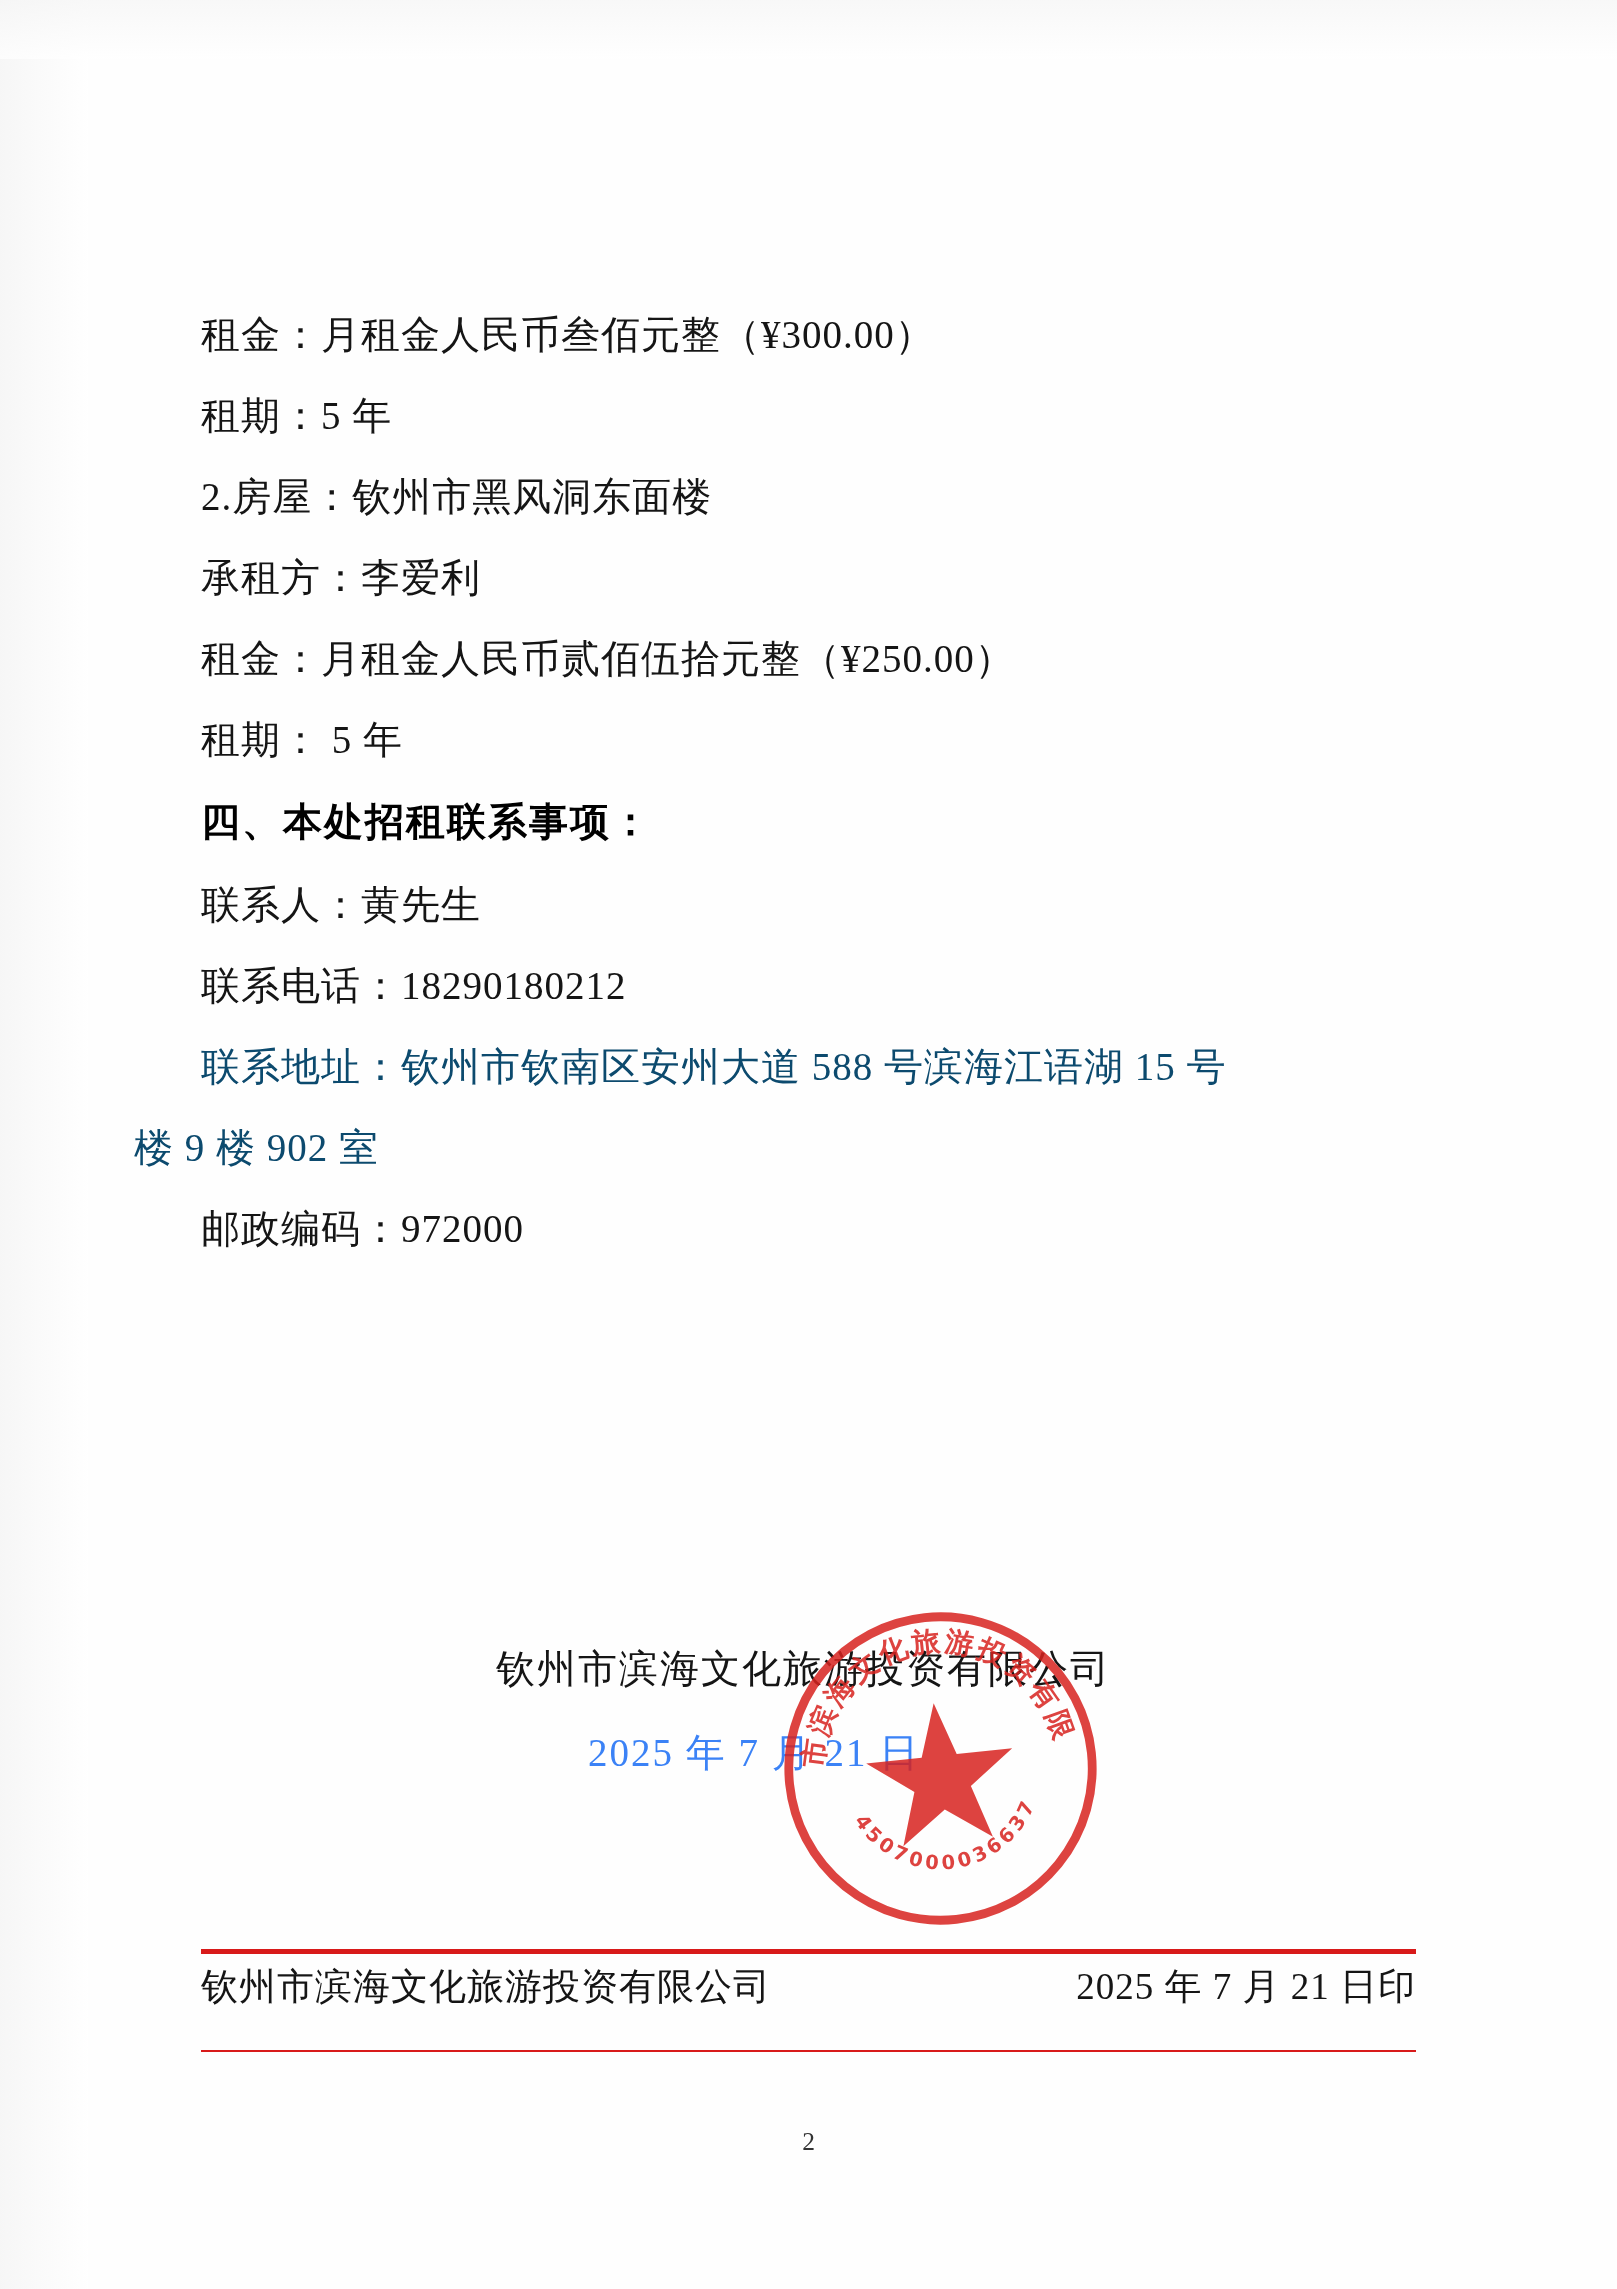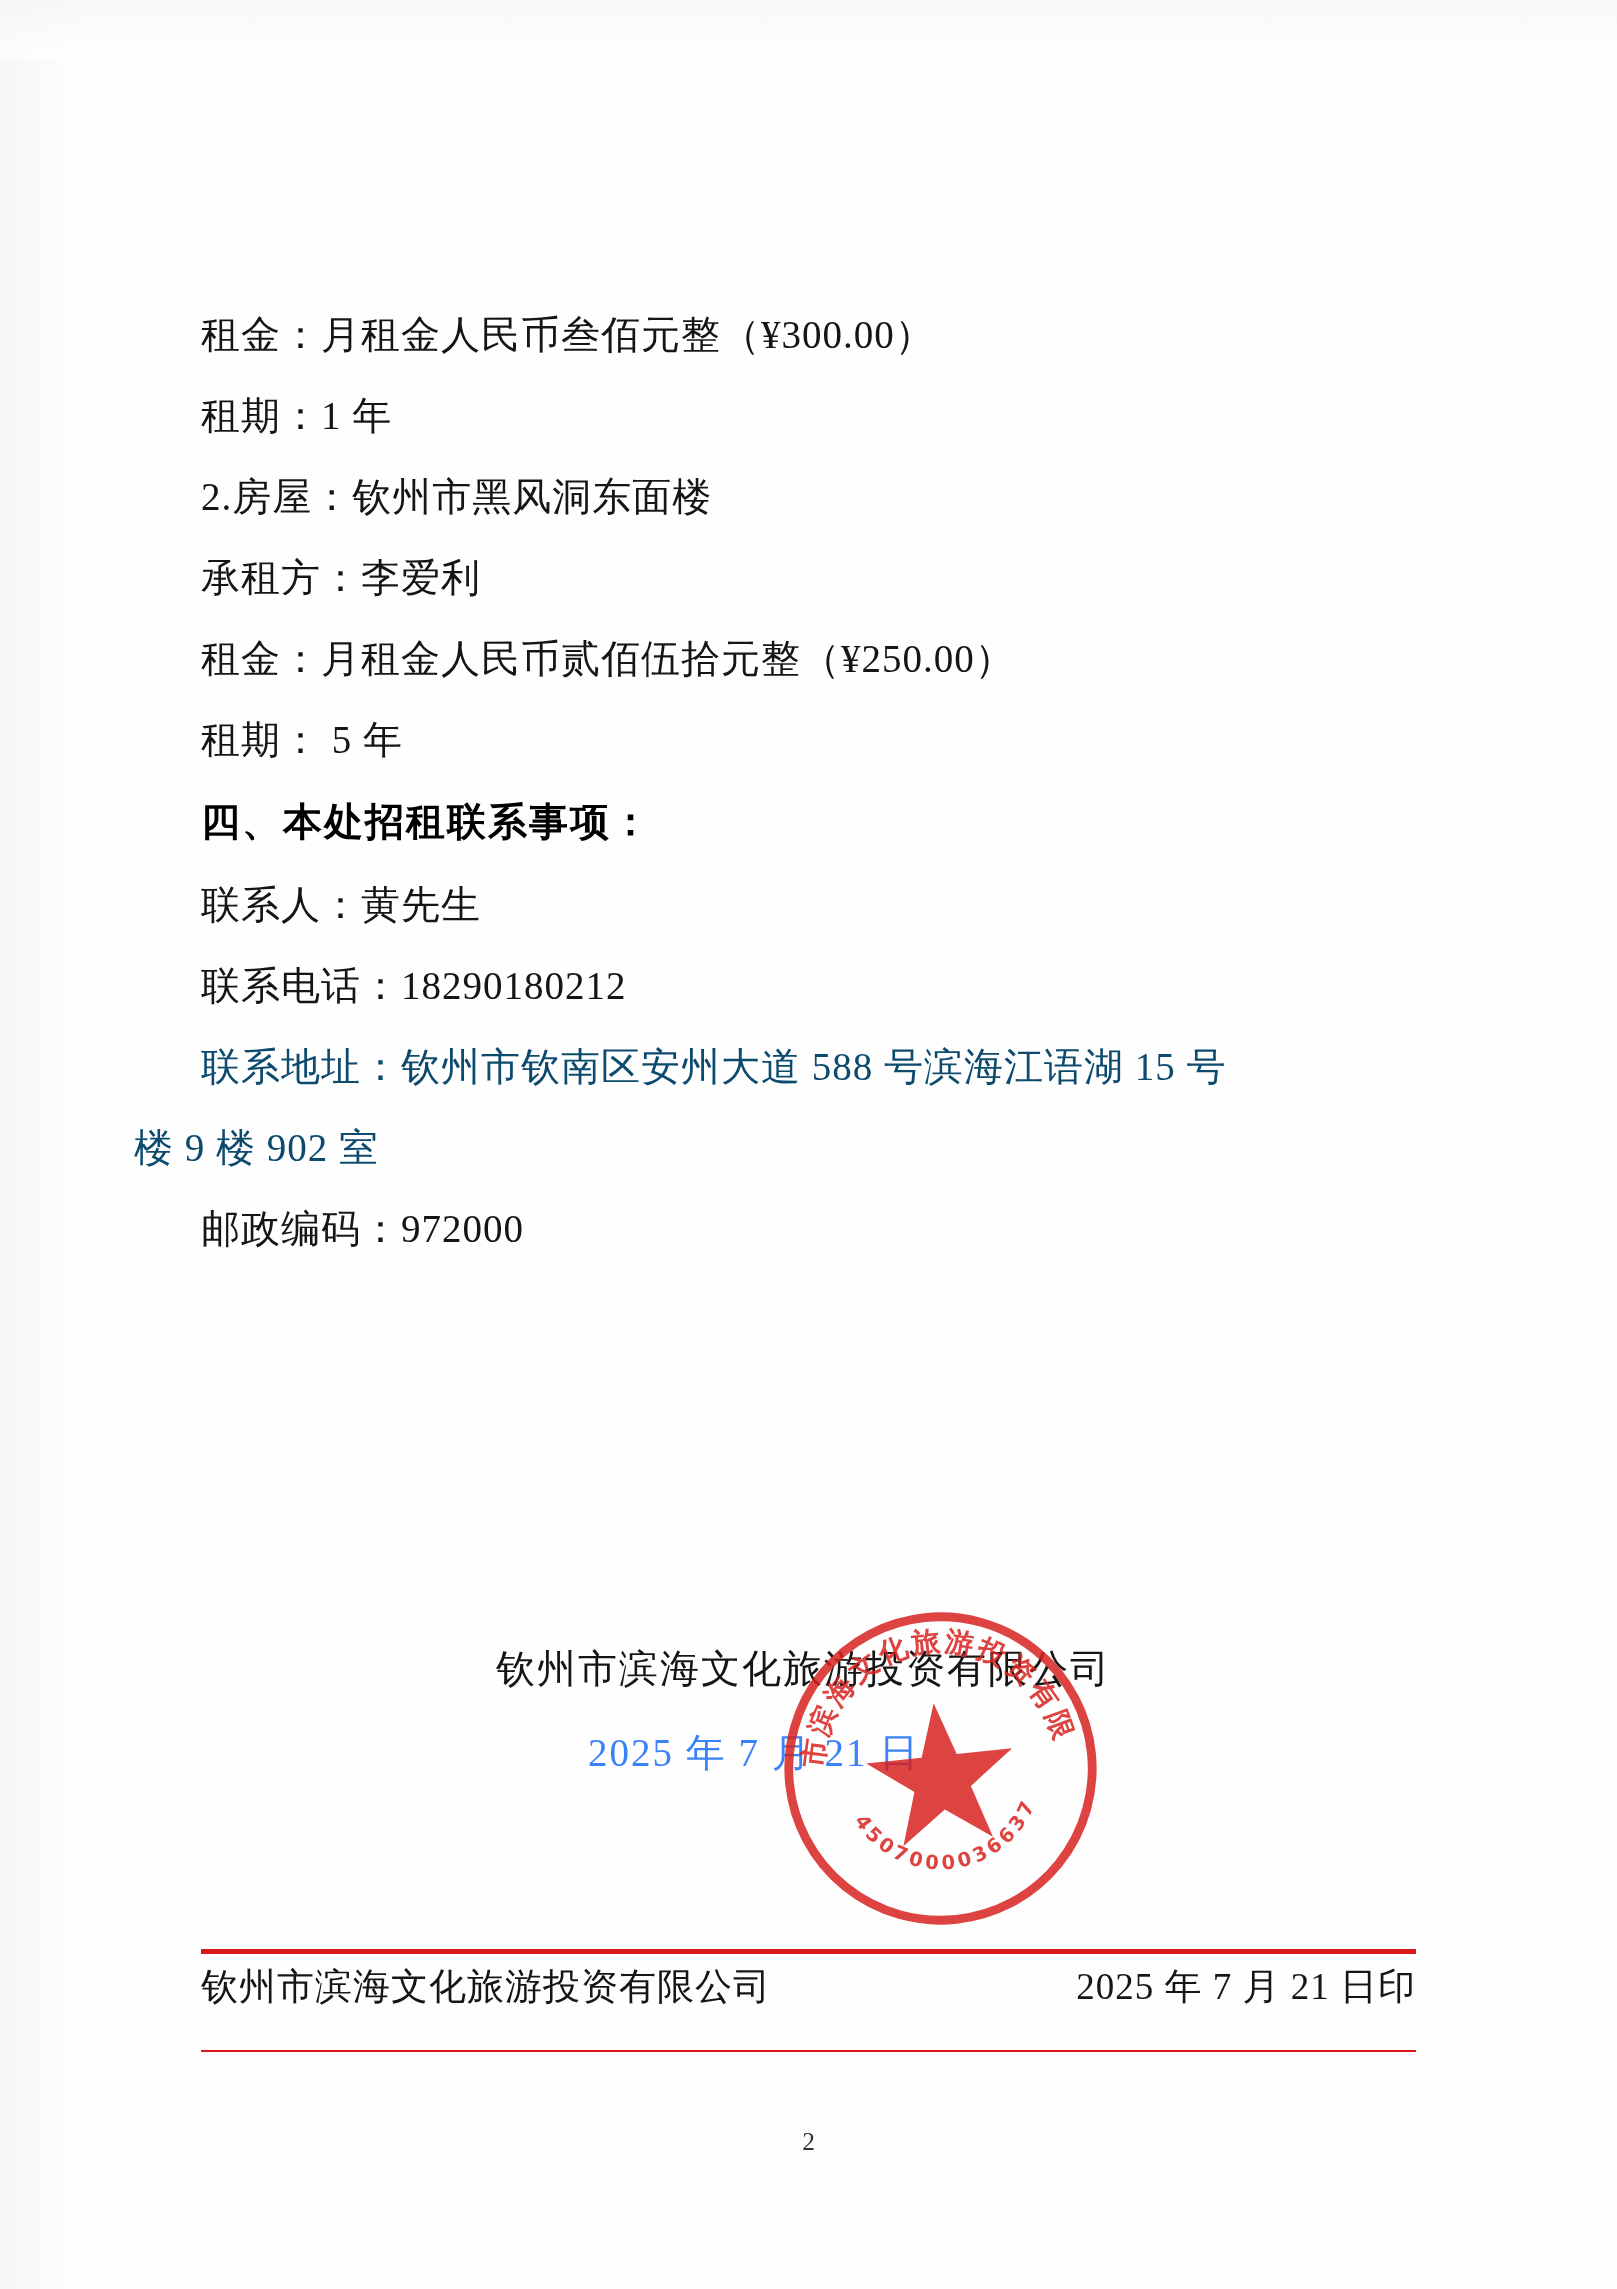--- a/index.html
+++ b/index.html
@@ -158,21 +158,21 @@
 </style>
 </head>
 <body>
 
 <div class="page">
   <div class="scan-edge-left"></div>
   <div class="scan-edge-top"></div>
 
   <div class="body-area">
     <div class="line">租金：月租金人民币叁佰元整（¥300.00）</div>
-    <div class="line">租期：1 年</div>
+    <div class="line">租期：5 年</div>
     <div class="line">2.房屋：钦州市黑风洞东面楼</div>
     <div class="line">承租方：李爱利</div>
     <div class="line">租金：月租金人民币贰佰伍拾元整（¥250.00）</div>
     <div class="line">租期： 5 年</div>
 
     <div class="heading">四、本处招租联系事项：</div>
 
     <div class="line">联系人：黄先生</div>
     <div class="line">联系电话：18290180212</div>
     <div class="wrap-line">联系地址：钦州市钦南区安州大道 588 号滨海江语湖 15 号</div>

